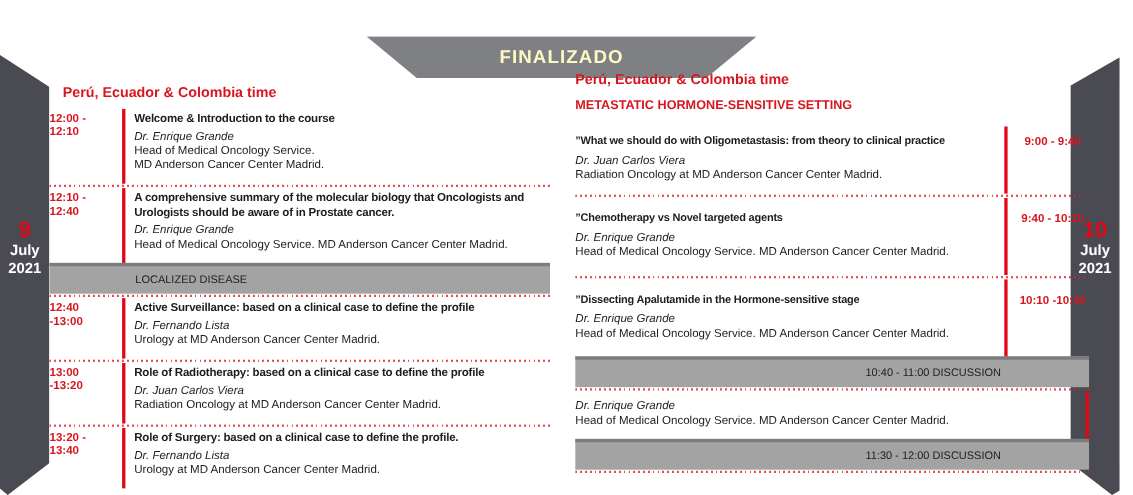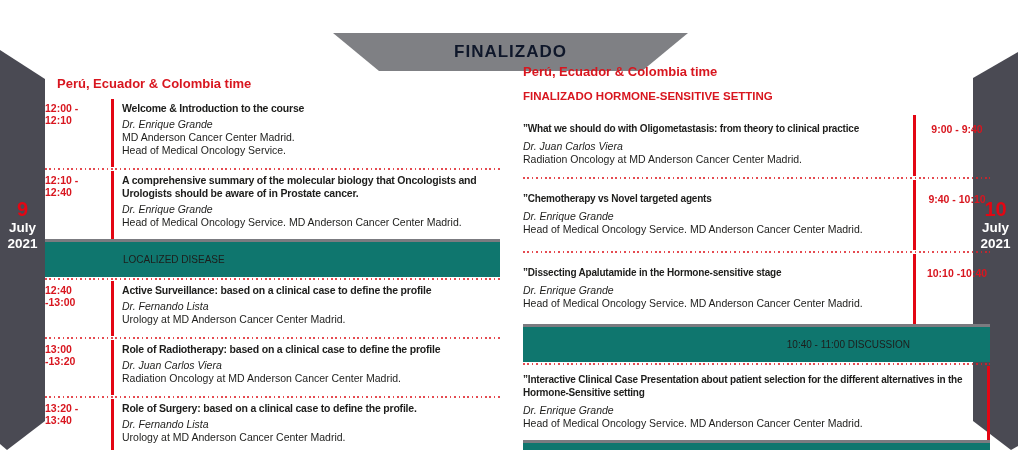--- a/index.html
+++ b/index.html
@@ -8,21 +8,21 @@
 
   .stage { position:relative; width:1030px; height:450px; background:#ffffff; overflow:hidden; }
 
   
   .banner {
     position:absolute; left:333px; top:33px; width:355px; height:38px;
     background:#7f8084;
     clip-path: polygon(0 0, 100% 0, calc(100% - 46px) 100%, 46px 100%);
     display:flex; align-items:center; justify-content:center;
   }
-  .banner span { color:#0f172a; font-weight:bold; font-size:17px; letter-spacing:1px; }
+  .banner span { color:#fef9c3; font-weight:bold; font-size:17px; letter-spacing:1px; }
 
   
   .panel {
     position:absolute; top:0; width:45px; height:450px; background:#4a4a53;
     display:flex; flex-direction:column; align-items:center; justify-content:center;
     text-align:center;
   }
   .panel.left  { left:0;  clip-path: polygon(0 50px, 45px 79px, 45px 421px, 7px 450px, 0 444px); }
   .panel.right { right:12px; clip-path: polygon(0 78px, 45px 52px, 45px 446px, 38px 450px, 0 421px); }
   .panel .day  { color:#e30613; font-weight:bold; font-size:20px; line-height:22px; }
@@ -53,21 +53,21 @@
   .col-right .s-title { font-size:10px; margin-bottom:5px; }
   .s-speaker { font-style:italic; font-size:10.5px; line-height:13px; color:#1d1d1b; }
   .s-role { font-size:10.5px; line-height:13px; color:#1d1d1b; }
 
   
   .dotted { height:2px; margin:1px 0;
     background-image: repeating-linear-gradient(90deg, rgba(222,30,38,.8) 0 1.6px, transparent 1.6px 4.4px); }
 
   
   .graybar {
-    border-top:3px solid #7b7b80; background:#0f766e; height:38px;
+    border-top:3px solid #7b7b80; background:#a3a3a3; height:28px;
     display:flex; align-items:center; font-size:10px; color:#1d1d1b;
   }
   .graybar.left-style  { padding-left:78px; }
   .graybar.right-style { justify-content:flex-end; padding-right:80px; font-weight:normal; }
 </style>
 </head>
 <body>
 
 <div class="stage">
 
@@ -89,22 +89,22 @@
 
   <div class="col col-left">
     <div class="tz-header">Perú, Ecuador &amp; Colombia time</div>
 
     <div class="session">
       <div class="time">12:00 - 12:10</div>
       <div class="vbar"></div>
       <div class="content">
         <div class="s-title">Welcome &amp; Introduction to the course</div>
         <div class="s-speaker">Dr. Enrique Grande</div>
+        <div class="s-role">Head of Medical Oncology Service.</div>
         <div class="s-role">MD Anderson Cancer Center Madrid.</div>
-        <div class="s-role">Head of Medical Oncology Service.</div>
       </div>
     </div>
     <div class="dotted"></div>
 
     <div class="session">
       <div class="time">12:10 - 12:40</div>
       <div class="vbar"></div>
       <div class="content">
         <div class="s-title">A comprehensive summary of the molecular biology that Oncologists and Urologists should be aware of in Prostate cancer.</div>
         <div class="s-speaker">Dr. Enrique Grande</div>
@@ -145,21 +145,21 @@
       <div class="content">
         <div class="s-title">Role of Surgery: based on a clinical case to define the profile.</div>
         <div class="s-speaker">Dr. Fernando Lista</div>
         <div class="s-role">Urology at MD Anderson Cancer Center Madrid.</div>
       </div>
     </div>
   </div>
 
   <div class="col col-right">
     <div class="tz-header">Perú, Ecuador &amp; Colombia time</div>
-    <div class="sub-header">FINALIZADO HORMONE-SENSITIVE SETTING</div>
+    <div class="sub-header">METASTATIC HORMONE-SENSITIVE SETTING</div>
 
     <div class="session">
       <div class="content">
         <div class="s-title">”What we should do with Oligometastasis: from theory to clinical practice</div>
         <div class="s-speaker">Dr. Juan Carlos Viera</div>
         <div class="s-role">Radiation Oncology at MD Anderson Cancer Center Madrid.</div>
       </div>
       <div class="vbar"></div>
       <div class="time">9:00 - 9:40</div>
     </div>
@@ -186,21 +186,20 @@
       <div class="time">10:10 -10:40</div>
     </div>
 
     <div class="graybar right-style">
       <span>10:40 - 11:00  DISCUSSION</span>
     </div>
     <div class="dotted"></div>
 
     <div class="session">
       <div class="content">
-        <div class="s-title">”Interactive Clinical Case Presentation about patient selection for the different alternatives in the Hormone-Sensitive setting</div>
         <div class="s-speaker">Dr. Enrique Grande</div>
         <div class="s-role">Head of Medical Oncology Service. MD Anderson Cancer Center Madrid.</div>
       </div>
       <div class="vbar"></div>
     </div>
 
     <div class="graybar right-style">
       <span>11:30 - 12:00  DISCUSSION</span>
     </div>
     <div class="dotted"></div>

